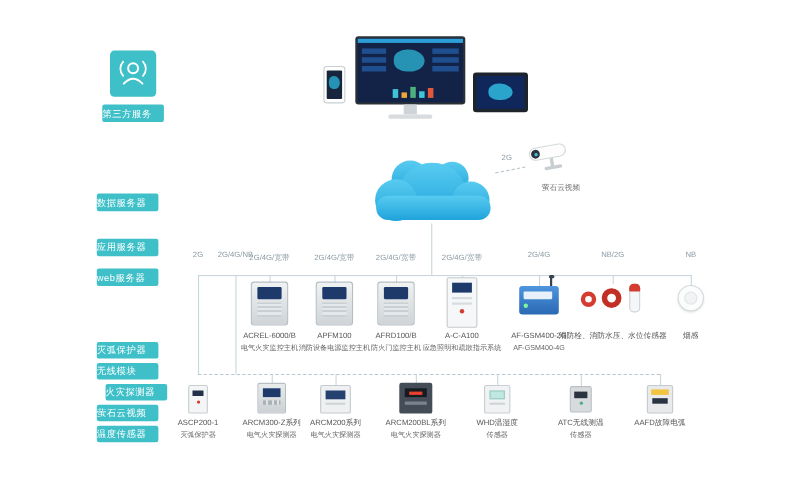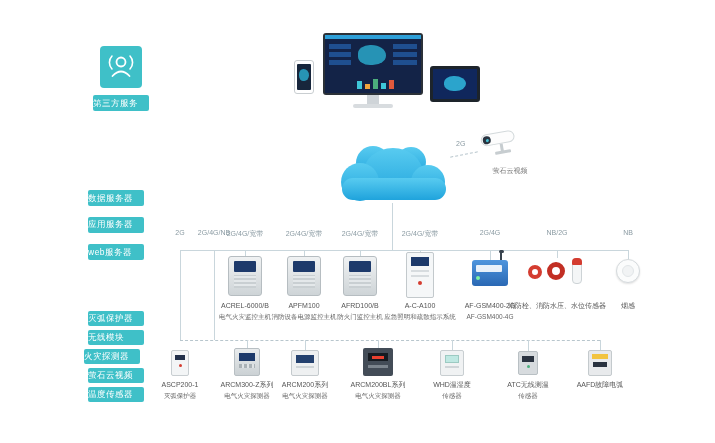--- a/index.html
+++ b/index.html
@@ -91,27 +91,27 @@
     <div class="abs" style="left:4px;top:0;width:34px;height:12px;background:#fdfdfd;border:1px solid #d3d9db;border-radius:6px;box-sizing:border-box;">
       <div class="abs" style="left:1px;top:1px;width:8px;height:8px;background:#2a3440;border-radius:50%;">
         <div class="abs" style="left:2.5px;top:2.5px;width:3px;height:3px;background:#49c0d4;border-radius:50%;"></div>
       </div>
     </div>
     <div class="abs" style="left:22px;top:12px;width:3px;height:8px;background:#c7cdd0;"></div>
     <div class="abs" style="left:16px;top:19px;width:16px;height:3px;background:#c7cdd0;border-radius:1px;"></div>
   </div>
   <div class="abs" style="left:478px;top:166px;width:64px;text-align:center;font-size:7px;color:#777;">萤石云视频</div>
 
-  <div class="lbl-teal" style="left:88px;top:190px;">数据服务器</div>
+  <div class="lbl-teal" style="left:88px;top:176px;">数据服务器</div>
   <div class="lbl-teal" style="left:88px;top:217px;font-family:Liberation Mono, monospace;">应用服务器</div>
   <div class="lbl-teal" style="left:88px;top:244px;">web服务器</div>
 
   <div class="lbl-teal" style="left:88px;top:311px;height:15px;line-height:15px;">灭弧保护器</div>
   <div class="lbl-teal" style="left:88px;top:330px;height:15px;line-height:15px;">无线模块</div>
-  <div class="lbl-teal" style="left:84px;top:349px;height:15px;line-height:15px;">火灾探测器</div>
+  <div class="lbl-teal" style="left:96px;top:349px;height:15px;line-height:15px;">火灾探测器</div>
   <div class="lbl-teal" style="left:88px;top:368px;height:15px;line-height:15px;">萤石云视频</div>
   <div class="lbl-teal" style="left:88px;top:387px;height:15px;line-height:15px;">温度传感器</div>
 
   <div class="vl" style="left:392px;top:203px;height:47px;"></div>
   <div class="hl" style="left:180px;top:250px;width:449px;"></div>
   <div class="vl" style="left:180px;top:250px;height:90px;"></div>
   <div class="vl" style="left:214px;top:250px;height:90px;"></div>
   <div class="vl" style="left:245px;top:250px;height:8px;"></div>
   <div class="vl" style="left:304px;top:250px;height:8px;"></div>
   <div class="vl" style="left:360px;top:250px;height:8px;"></div>

